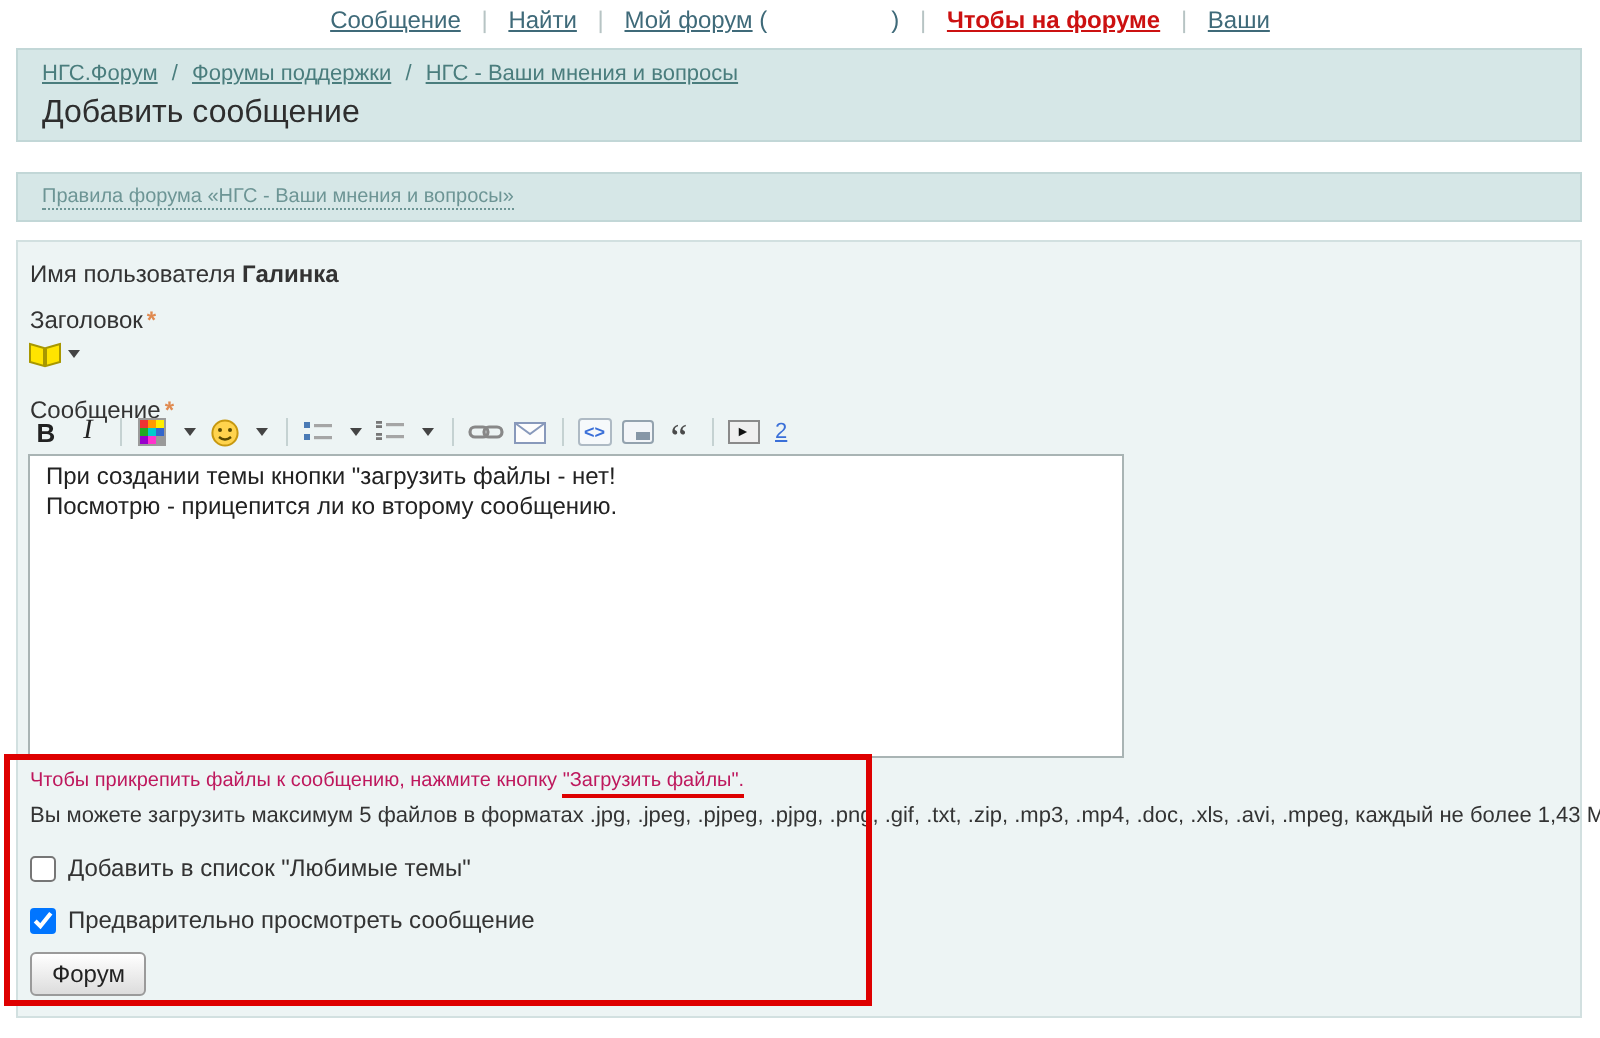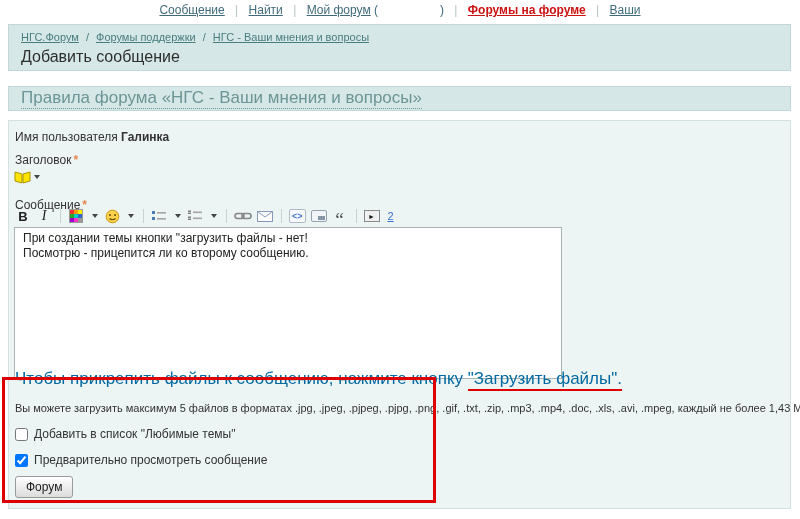--- a/index.html
+++ b/index.html
@@ -18,21 +18,21 @@
   .header-box { position:absolute; left:8px; top:24px; width:783px; height:47px;
     background:#d6e7e7; border:1px solid #c2d7d7; padding:6px 12px 0 12px; }
   .breadcrumb { font-size:11px; color:#4a7d7d; }
   .breadcrumb .blnk { color:#4a7d7d; text-decoration:underline; cursor:pointer; }
   .breadcrumb .bsep { margin:0 4px; }
   .page-title { margin-top:5px; font-size:16px; color:#2e2e2e; }
 
   
   .rules-box { position:absolute; left:8px; top:86px; width:783px; height:25px;
     background:#d6e7e7; border:1px solid #c2d7d7; padding-left:12px; display:flex; align-items:center; }
-  .rules-link { font-size:17px; color:#6d9595; border-bottom:1px dotted #6d9595; cursor:pointer; }
+  .rules-link { font-size:10px; color:#6d9595; border-bottom:1px dotted #6d9595; cursor:pointer; }
 
   
   .panel { position:absolute; left:8px; top:120px; width:783px; height:389px;
     background:#edf4f4; border:1px solid #d2e0e0; }
   .panel .row { position:absolute; font-size:12px; color:#333; }
   .bold-name { font-weight:bold; }
   .req { color:#e08a50; font-weight:bold; margin-left:2px; }
 
   .subject-input { position:absolute; left:30px; top:47px; width:520px; height:20px;
     border:1px solid #a9b4b4; background:#fff; font:12px "Liberation Sans", sans-serif; color:#222; padding:1px 4px; }
@@ -54,21 +54,21 @@
   .screen-ic::after { content:""; position:absolute; right:1px; bottom:1px; width:7px; height:4px; background:#8696a6; }
   .quote-g { font-family:"Liberation Serif", serif; font-size:19px; color:#4a4a4a; line-height:10px; margin-top:8px; }
   .video-box { width:16px; height:12px; border:1px solid #8a8a8a; background:#efefef; display:inline-flex;
     align-items:center; justify-content:center; font-size:7px; color:#111; }
   .video-badge { color:#3a6fd8; text-decoration:underline; font-size:11px; margin-left:3px; cursor:pointer; }
 
   .msg-area { position:absolute; left:5px; top:106px; width:548px; height:152px; resize:none;
     border:1px solid #a9b4b4; background:#fff; font:12px "Liberation Sans", sans-serif; color:#222;
     padding:3px 8px; line-height:15px; }
 
-  .attach-hint { position:absolute; left:6px; top:248px; font-size:17px; color:#0369a1; }
+  .attach-hint { position:absolute; left:6px; top:264px; font-size:10px; color:#be185d; }
   .attach-ref { border-bottom:2px solid #de0000; padding-bottom:1px; }
   .limits { position:absolute; left:6px; top:281px; font-size:11px; color:#333; white-space:nowrap; }
 
   .chk-row { position:absolute; left:6px; display:flex; align-items:center; font-size:12px; color:#333; }
   .chk-row input { width:13px; height:13px; margin:0 6px 0 0; }
 
   .submit-btn { position:absolute; left:6px; top:355px; font:12px "Liberation Sans", sans-serif; color:#222;
     background:linear-gradient(#ffffff, #dcdcdc); border:1px solid #9a9a9a; border-radius:3px;
     padding:3px 10px; cursor:pointer; }
 
@@ -82,21 +82,21 @@
 <div class="page">
 
   <div class="topnav">
     <span class="lnk">Сообщение</span>
     <span class="sep">|</span>
     <span class="lnk">Найти</span>
     <span class="sep">|</span>
     <span class="lnk">Мой форум</span>
     <span class="paren">(</span><span class="paren-gap"></span><span class="paren">)</span>
     <span class="sep">|</span>
-    <span class="hot">Форумы на форуме</span>
+    <span class="hot">Чтобы на форуме</span>
     <span class="sep">|</span>
     <span class="lnk">Ваши</span>
   </div>
 
   <div class="header-box">
     <div class="breadcrumb">
       <span class="blnk">НГС.Форум</span>
       <span class="bsep">/</span>
       <span class="blnk">Форумы поддержки</span>
       <span class="bsep">/</span>

